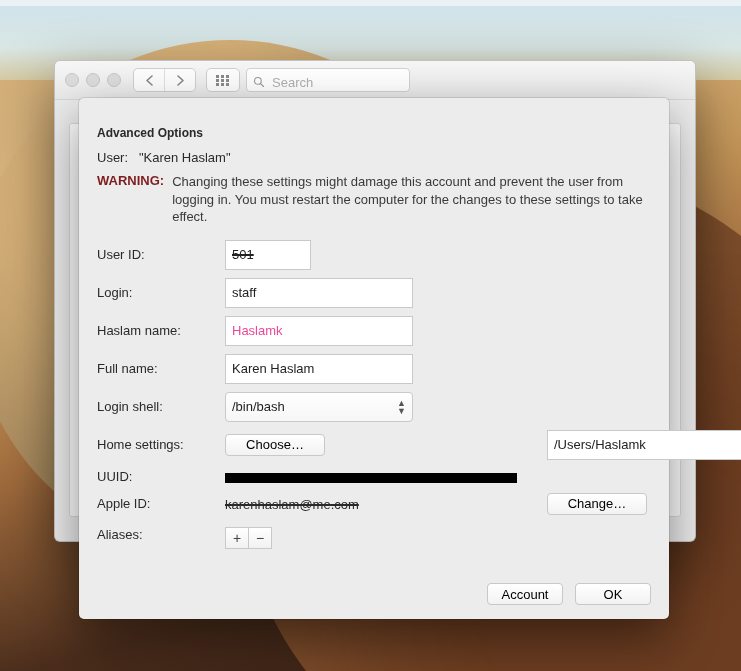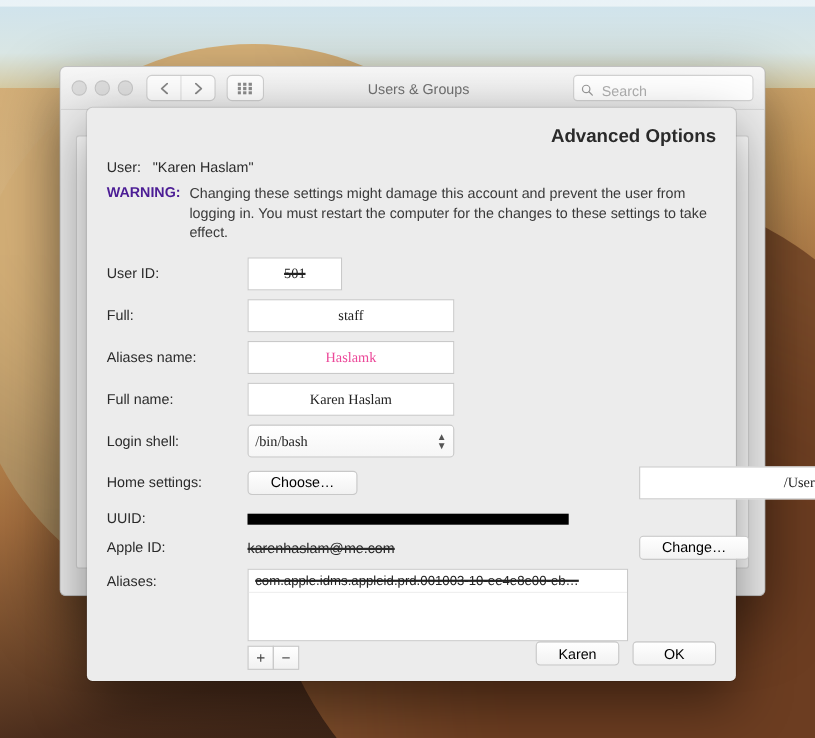--- a/index.html
+++ b/index.html
@@ -133,45 +133,44 @@
     position:absolute;
     left: 79px; top: 98px;
     width: 590px; height: 521px;
     background: #ececec;
     border-radius: 5px;
     box-shadow: 0 20px 50px rgba(0,0,0,.45), 0 0 0 1px rgba(0,0,0,.10);
     padding: 14px 18px 16px 18px;
     box-sizing: border-box;
   }
   .sheet h2 {
-    margin: 2px 0 10px 0;
-    text-align: right;
-    font-size: 17px;
+    margin: 14px 0 10px 0;
+    text-align: left;
+    font-size: 12px;
     font-weight: 600;
   }
   .userline { margin: 2px 0 8px 0; }
   .warningrow { display:flex; align-items:flex-start; gap:8px; margin-bottom:14px; }
-  .warnlabel { color:#4c1d95; font-weight:700; white-space:nowrap; }
+  .warnlabel { color:#7f1d1d; font-weight:700; white-space:nowrap; }
   .warntext { color:#3a3a3a; line-height:1.35; }
 
   .form { display:grid; grid-template-columns: 118px 1fr 104px; column-gap:10px; row-gap:8px; align-items:center; }
   .form .lab { color:#2a2a2a; }
   .form .lab.top { align-self:flex-start; padding-top:4px; }
 
   .txt, .sel {
     height: 30px;
     border:1px solid #c9c9c9;
     border-radius:0;
     background:#fff;
     padding:0 6px;
     font-size:13px;
-    font-family:Liberation Serif, serif;
+    font-family:Liberation Sans, sans-serif;
     color:#222;
     box-sizing:border-box;
-    text-align:center;
   }
   .txt { outline:none; }
   .short { width: 86px; }
   .med  { width: 188px; }
   .long { width: 346px; }
 
   .sel {
     display:flex; align-items:center; justify-content:space-between;
     width:188px;
     border-radius:4px;
@@ -273,21 +272,20 @@
             <rect x="10" y="0" width="3" height="3"></rect>
           <rect x="0" y="4" width="3" height="3"></rect>
             <rect x="5" y="4" width="3" height="3"></rect>
             <rect x="10" y="4" width="3" height="3"></rect>
           <rect x="0" y="8" width="3" height="3"></rect>
             <rect x="5" y="8" width="3" height="3"></rect>
             <rect x="10" y="8" width="3" height="3"></rect>
         </g>
       </svg>
     </div>
-    <div class="title">Users &amp; Groups</div>
     <div class="search">
       <span>
         <svg viewBox="0 0 16 16">
             <circle cx="6.5" cy="6.5" r="4.5" fill="none" stroke="#9a9a9a" stroke-width="1.5"></circle>
             <line x1="10.2" y1="10.2" x2="14" y2="14" stroke="#9a9a9a" stroke-width="1.5" stroke-linecap="round"></line>
           </svg>
       </span>
       <input type="text" placeholder="Search" style="">
     </div>
   </div>
@@ -306,25 +304,25 @@
     <span class="warnlabel">WARNING:</span>
     <span class="warntext">Changing these settings might damage this account and prevent the user from logging in. You must restart the computer for the changes to these settings to take effect.</span>
   </div>
 
   <div class="form">
 
     <div class="lab">User ID:</div>
     <div><input class="txt short strike" value="501" style=""></div>
     <div></div>
 
-    <div class="lab">Full:</div>
+    <div class="lab">Login:</div>
     <div><input class="txt med" value="staff" style=""></div>
     <div></div>
 
-    <div class="lab">Aliases name:</div>
+    <div class="lab">Haslam name:</div>
     <div><input class="txt med" style="color: #ec4899;" value="Haslamk"></div>
     <div></div>
 
     <div class="lab">Full name:</div>
     <div><input class="txt med" value="Karen Haslam" style=""></div>
     <div></div>
 
     <div class="lab">Login shell:</div>
     <div>
       <div class="sel">
@@ -344,29 +342,26 @@
     <div class="lab">UUID:</div>
     <div class="static"><span class="redact" style="width:292px"></span></div>
     <div></div>
 
     <div class="lab">Apple ID:</div>
     <div class="static"><span class="strike">karenhaslam@me.com</span></div>
     <div><button class="btn wide">Change…</button></div>
 
     <div class="lab top">Aliases:</div>
     <div>
-      <div class="aliasbox">
-        <div class="row strike">com.apple.idms.appleid.prd.001003-10-ee4e8e00-eb…</div>
-      </div>
       <div class="pm">
         <button>+</button>
         <button>−</button>
       </div>
     </div>
     <div></div>
 
   </div>
 
   <div class="footer">
-    <button class="btn">Karen</button>
+    <button class="btn">Account</button>
     <button class="btn">OK</button>
   </div>
 </div>
 
 </body></html>

